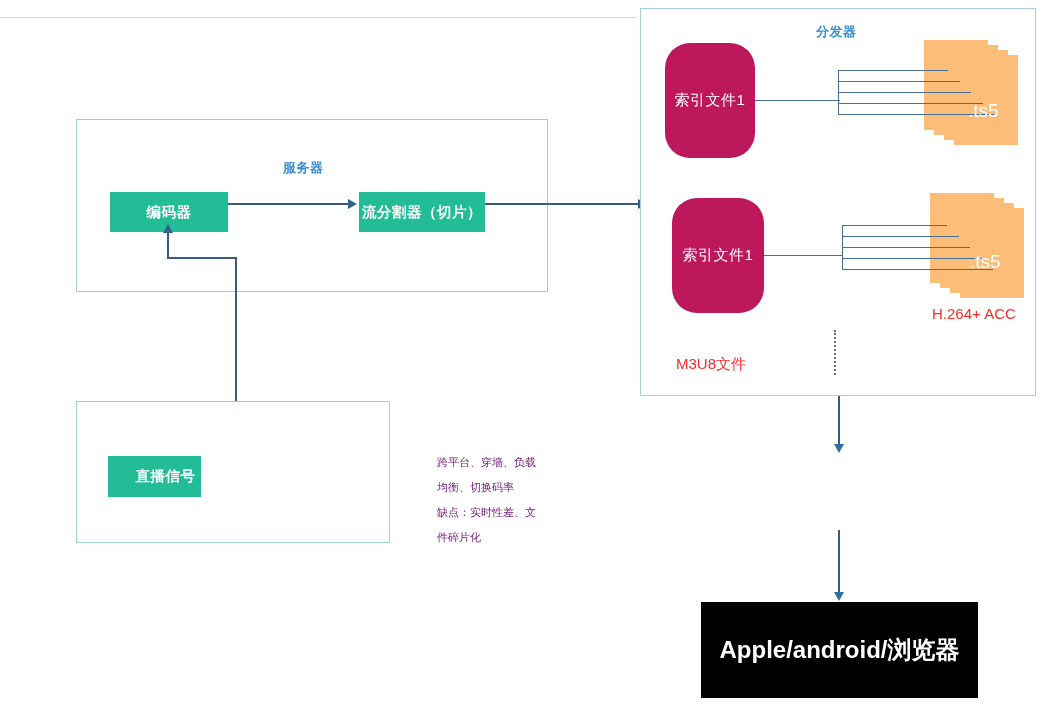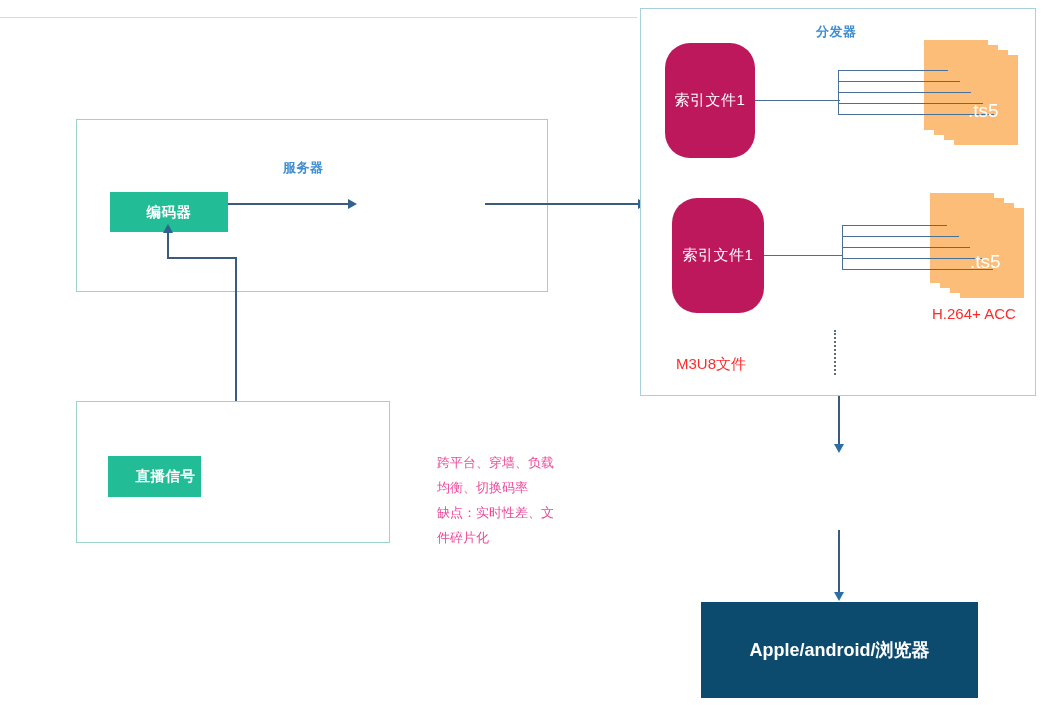--- a/index.html
+++ b/index.html
@@ -93,22 +93,22 @@
     position: absolute;
   }
   .lines-group .hline {
     position: absolute;
     height: 1px;
     background: #4a6f96;
     left: 0;
   }
   .red-note {
     position: absolute;
-    color: #ec4899;
-    font-size: 13px;
+    color: #701a75;
+    font-size: 11px;
     line-height: 25px;
     white-space: pre-line;
   }
   .red-label {
     position: absolute;
     color: #fb2b2b;
     font-size: 15px;
     white-space: nowrap;
   }
   .ellipse-net {
@@ -117,23 +117,23 @@
     border-radius: 50%;
     color: #ffffff;
     font-size: 16px;
     display: flex;
     align-items: center;
     justify-content: center;
     text-align: center;
   }
   .client-box {
     position: absolute;
-    background: #0c4a6e;
-    color: #ffffff;
-    font-size: 18px;
+    background: #000000;
+    color: #ffffff;
+    font-size: 24px;
     font-weight: bold;
     display: flex;
     align-items: center;
     justify-content: center;
     text-align: center;
   }
   
   .conn-h {
     position: absolute;
     height: 1.6px;
@@ -180,20 +180,21 @@
 
 <div id="canvas">
 
   <div class="top-rule"></div>
 
   <div class="frame frame-server" style="left:76px; top:119px; width:472px; height:173px;"></div>
   <div class="title-blue" style="left:283px; top:139px;margin-top:20px;">服务器</div>
 
   <div class="green-box" style="left:110px; top:184px; width:118px; height:40px;">编码器</div>
 
+  <div class="green-box" style="left:359px; top:184px; width:126px; height:40px;">流分割器（切片）</div>
 
   <div class="conn-h" style="left:228px; top:203px; width:122px;"></div>
   <div class="arrow arrow-right" style="left:348px; top:199px;"></div>
 
   <div class="conn-h" style="left:485px; top:203px; width:158px;"></div>
   <div class="arrow arrow-right" style="left:638px; top:199px;"></div>
 
   <div class="frame frame-source" style="left:76px; top:401px; width:314px; height:142px;"></div>
 
   <div class="green-box" style="left:108px; top:448px; width:93px; height:41px;padding-left:22px;">直播信号</div>

